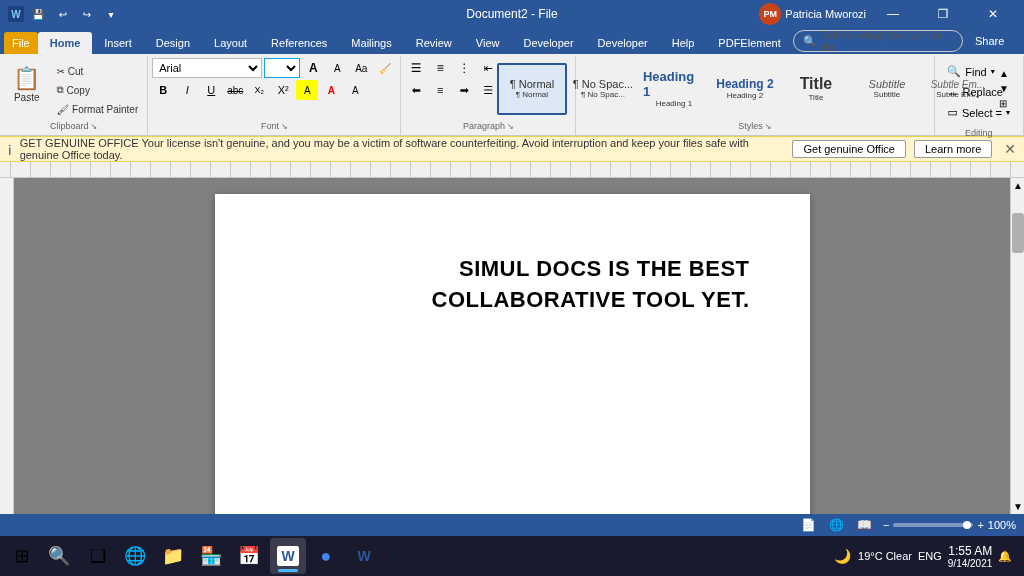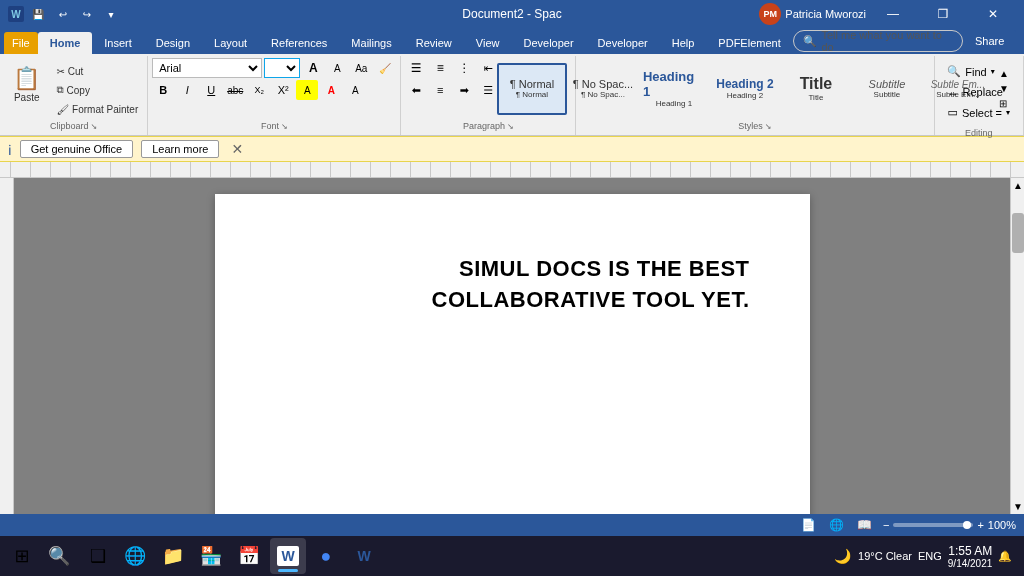--- a/index.html
+++ b/index.html
@@ -372,21 +372,21 @@
 
 <div class="title-bar">
   <div class="title-bar-left">
     <div class="title-icon">W</div>
     <div class="tb-btn">💾</div>
     <div class="tb-btn">↩</div>
     <div class="tb-btn">↪</div>
     <div class="tb-btn">▾</div>
   </div>
   <div class="title-bar-center">
-    <span>Document2 - Spac</span>
+    <span>Document2 - File</span>
   </div>
   <div class="title-bar-right">
     <div class="user-info">
       <div class="user-avatar">
         <span>PM</span>
       </div>
       <span>Patricia Mworozi</span>
     </div>
     <div class="title-action">—</div>
     <div class="title-action">❐</div>
@@ -570,20 +570,21 @@
         <span>Select =</span>
         <span style="font-size:8px">▾</span>
       </div>
     </div>
     <div class="ribbon-group-label">Editing</div>
   </div>
 </div>
 
 <div class="info-bar">
   <span class="info-icon">ℹ</span>
+  <span class="info-text">GET GENUINE OFFICE   Your license isn't genuine, and you may be a victim of software counterfeiting. Avoid interruption and keep your files safe with genuine Office today.</span>
   <button class="info-btn">Get genuine Office</button>
   <button class="info-btn">Learn more</button>
   <span class="info-close">✕</span>
 </div>
 
 <div class="ruler">
   <div class="ruler-inner"></div>
 </div>
 
 <div class="doc-area" style="height: calc(576px - 28px - 26px - 82px - 26px - 16px - 22px - 40px);">

